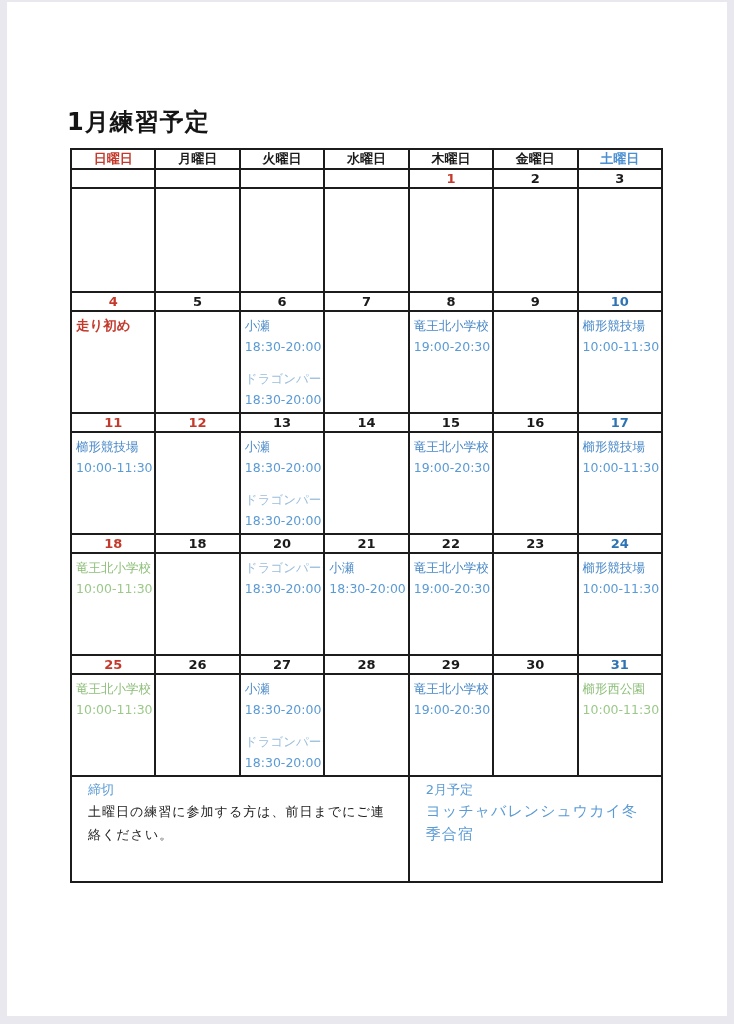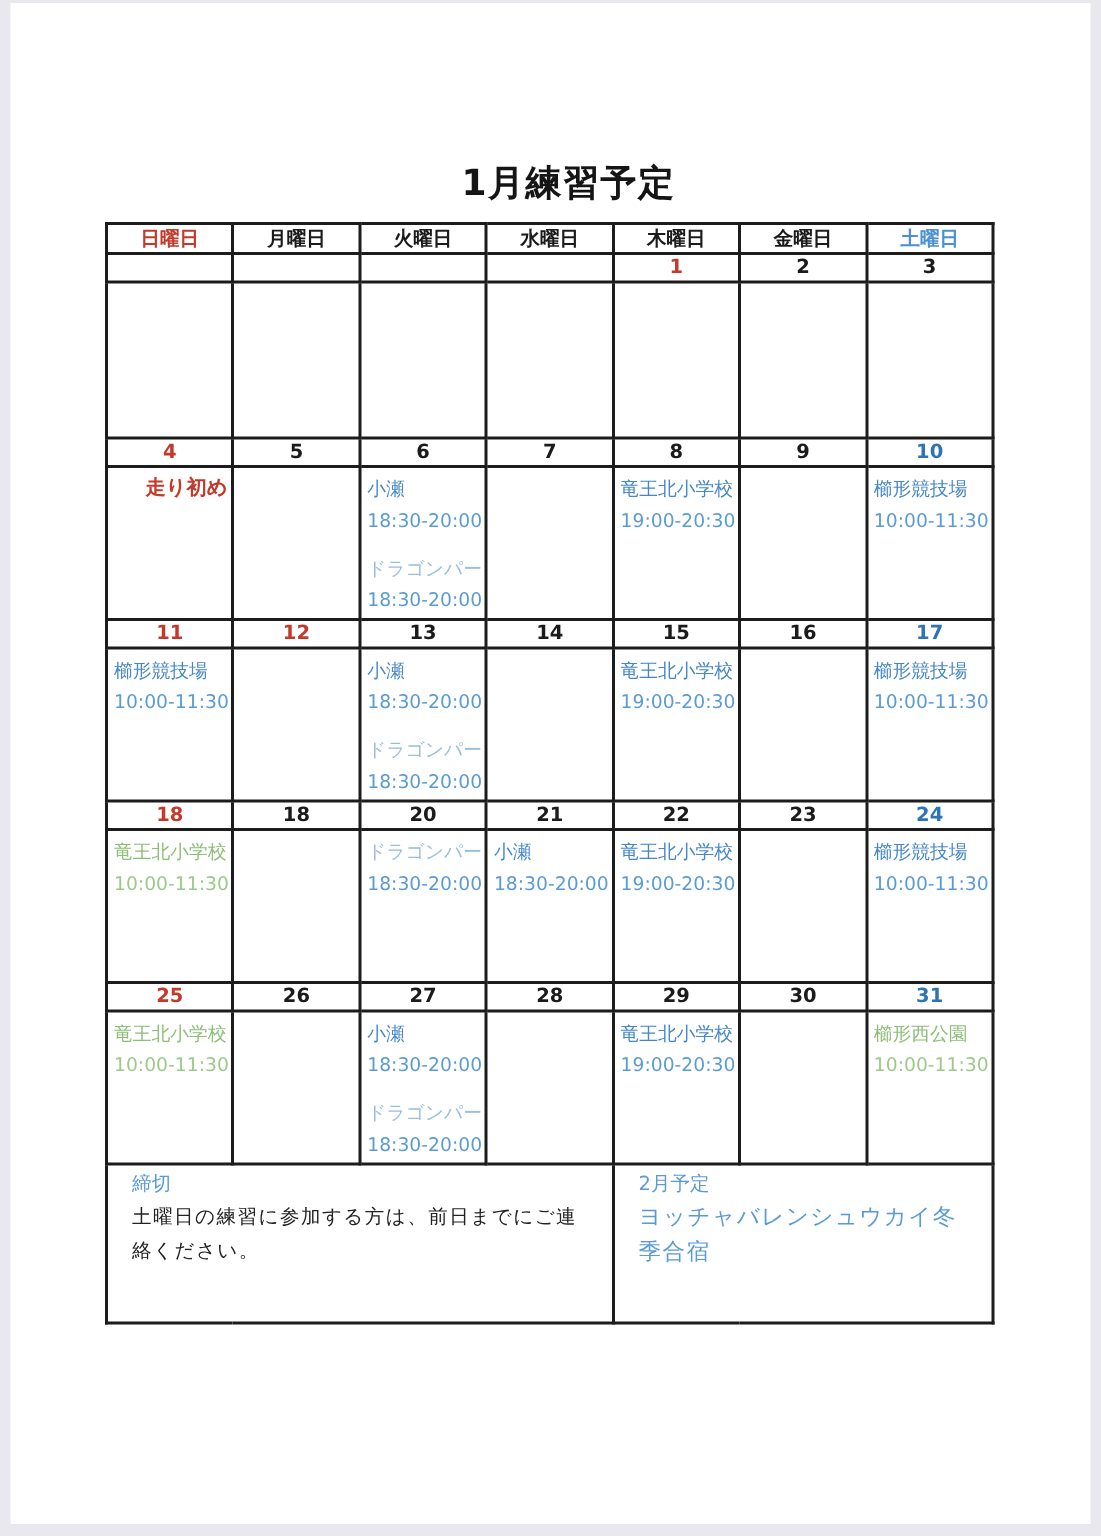--- a/index.html
+++ b/index.html
@@ -6,22 +6,22 @@
   body{
     width:734px;height:1024px;position:relative;overflow:hidden;
     background:#e9e8ee;
     font-family:"DejaVu Sans","Liberation Sans",sans-serif;
   }
   .page{
     position:absolute;left:7px;top:2px;width:720px;height:1014px;
     background:#ffffff;
   }
   .title{
-    position:absolute;top:104px;left:12px;width:600px;margin-left:60px;
-    text-align:center;font-size:24px;font-weight:bold;color:#151515;
+    position:absolute;top:104px;left:0;width:600px;margin-left:60px;
+    font-size:24px;font-weight:bold;color:#151515;
     letter-spacing:1px;
   }
   table.cal{
     position:absolute;left:63px;top:146px;width:593px;
     border-collapse:collapse;table-layout:fixed;
   }
   table.cal td{
     border:2px solid #1c1c1c;
     padding:0;vertical-align:top;overflow:hidden;
   }
@@ -39,21 +39,21 @@
   td.dt.blue{color:#2e74b5;}
   tr.evrow td{height:100px;}
   tr.evrow-first td{height:102px;}
   .in{padding:3px 3px 0 4px;}
   .ln{height:21px;line-height:21px;font-size:12.5px;white-space:nowrap;}
   .loc{color:#4687c7;}
   .time{color:#5b9bd5;}
   .faded{color:#9abedd;}
   .grn{color:#8cbe77;}
   .grn-t{color:#9cc98a;}
-  .redev{color:#c33a2c;font-weight:bold;font-size:13.5px;margin-left:21px;}
+  .redev{color:#c33a2c;font-weight:bold;font-size:13.5px;}
   .gap{margin-top:11px;}
   tr.ftrow td{height:104px;vertical-align:top;}
   .ft-in{padding:2px 16px;}
   .ft-title{font-size:13px;color:#5b9bd5;line-height:21px;}
   .ft-body{font-size:13px;color:#222222;line-height:23px;letter-spacing:1px;}
   .ft-body-blue{font-size:15px;color:#5b9bd5;line-height:23px;letter-spacing:1px;}
 </style>
 </head>
 <body>
 

